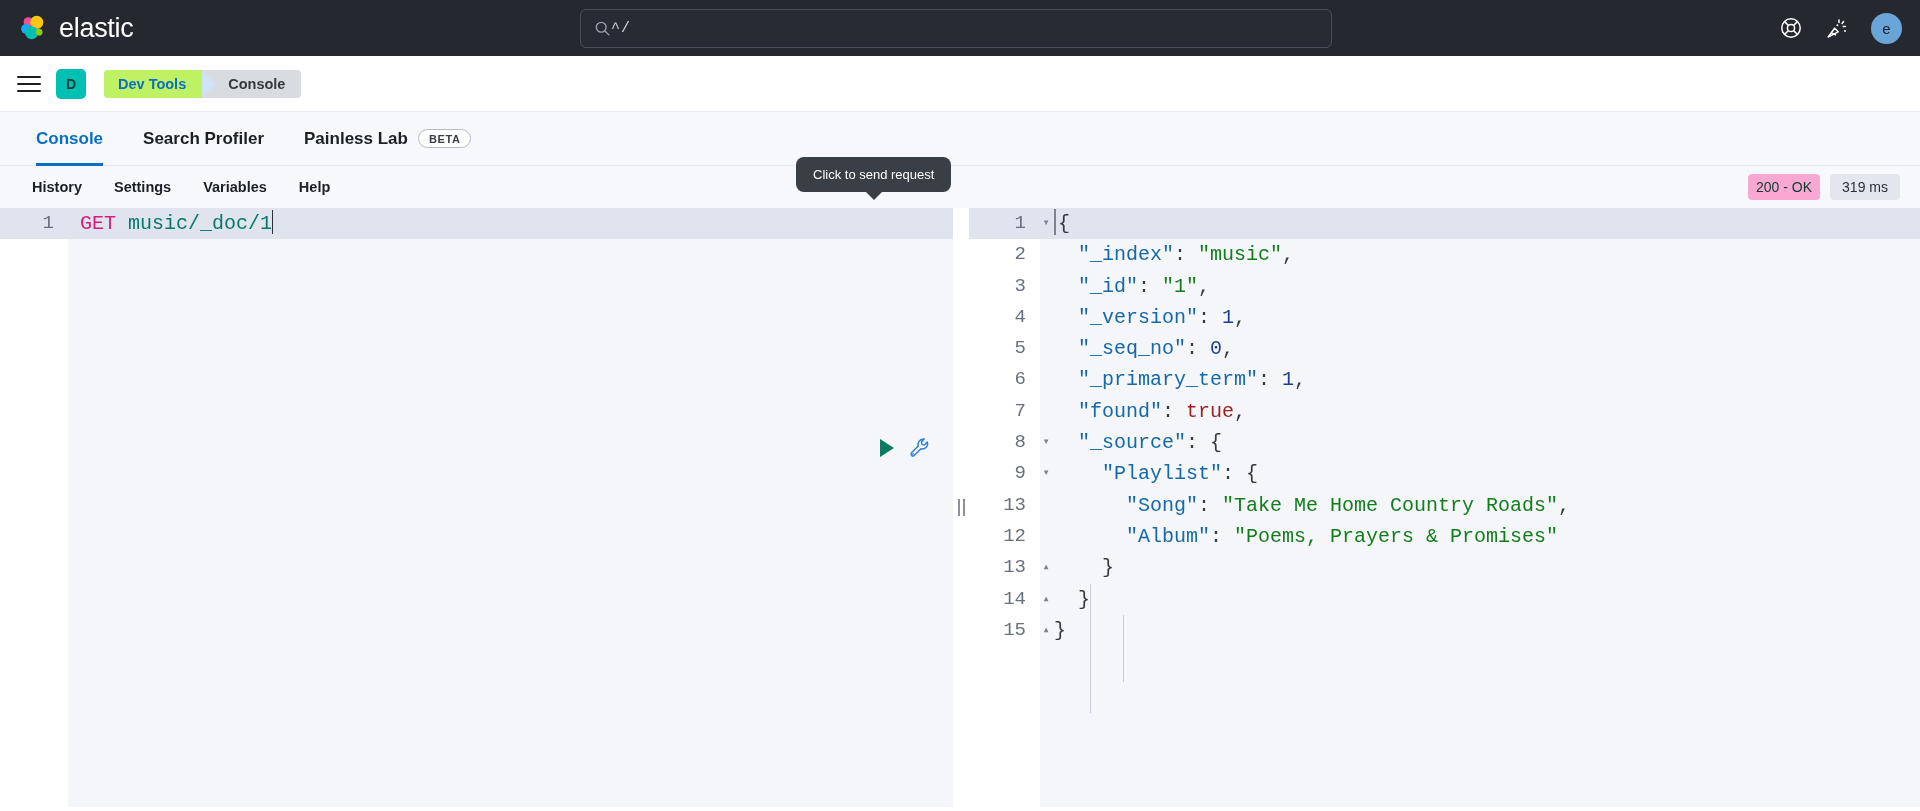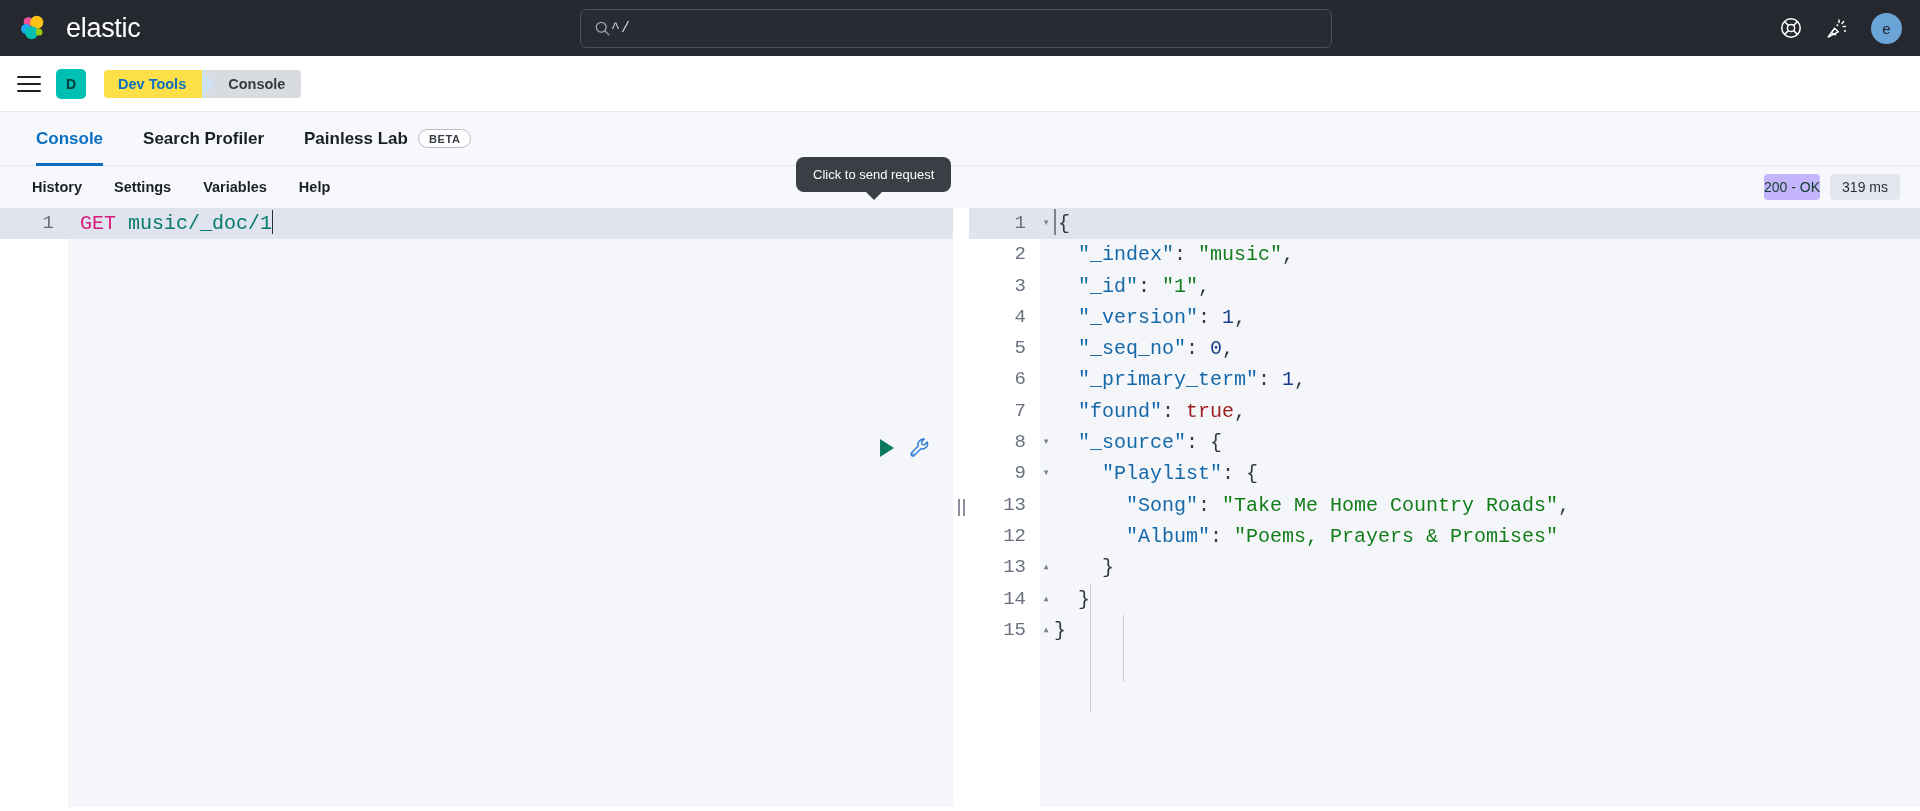--- a/index.html
+++ b/index.html
@@ -15,21 +15,21 @@
   .top-header {
     height: 56px;
     background: #25282f;
     display: flex;
     align-items: center;
     position: relative;
   }
   .brand {
     display: flex;
     align-items: center;
-    gap: 18px;
+    gap: 11px;
     padding-left: 18px;
   }
   .elastic-mark { width: 30px; height: 30px; display: block; }
   .brand-name {
     color: #ffffff;
     font-size: 27px;
     letter-spacing: -0.3px;
     font-weight: 400;
   }
 
@@ -123,21 +123,21 @@
   .crumb {
     height: 28px;
     display: flex;
     align-items: center;
     font-size: 14.5px;
     font-weight: 700;
     cursor: pointer;
     position: relative;
   }
   .crumb-first {
-    background: #fde047;
+    background: #bef264;
     color: #0a6fc2;
     border-radius: 4px 0 0 4px;
     padding: 0 16px 0 14px;
   }
   .crumb-first::after {
     content: "";
     position: absolute;
     right: -13px; top: 0;
     width: 0; height: 0;
     border-top: 14px solid transparent;
@@ -210,25 +210,25 @@
     padding: 0 16px;
     cursor: pointer;
   }
   .status-group {
     margin-left: auto;
     display: flex;
     align-items: center;
     gap: 10px;
   }
   .status-ok {
-    background: #c4b5fd;
+    background: #f9a8d4;
     color: #123b2c;
     font-size: 14px;
     border-radius: 4px;
-    padding: 5px 0;
+    padding: 5px 8px;
   }
   .status-ms {
     background: #e3e6ec;
     color: #2b2f36;
     font-size: 14px;
     border-radius: 4px;
     padding: 5px 12px;
   }
 
   

